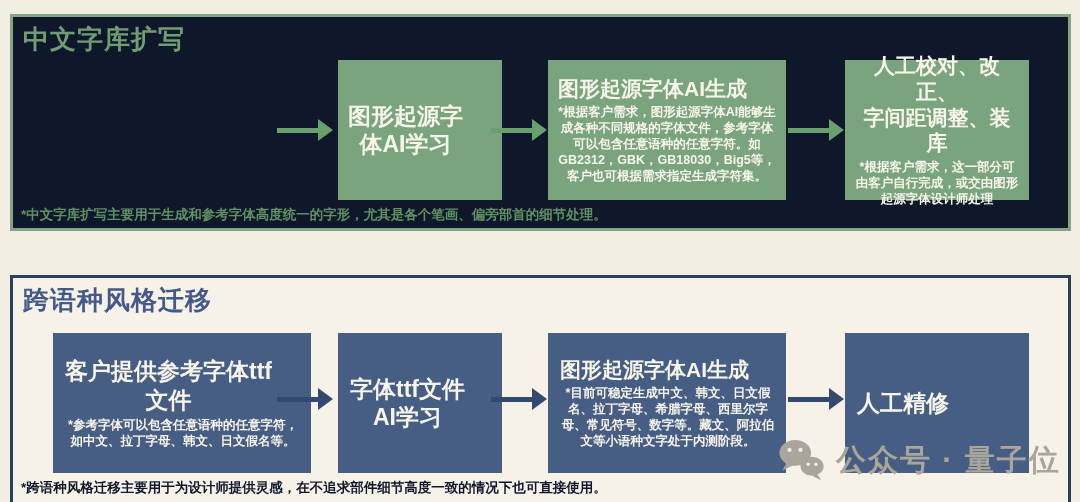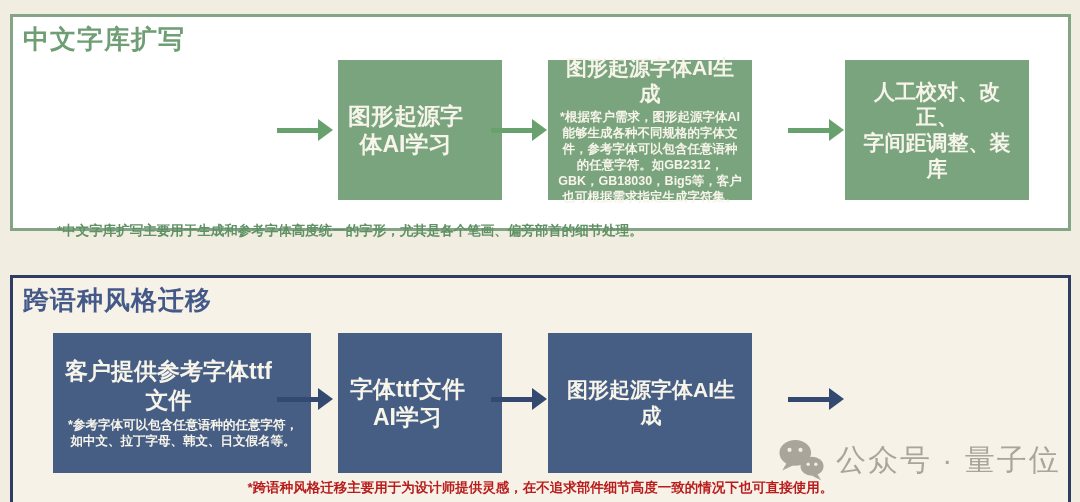--- a/index.html
+++ b/index.html
@@ -15,21 +15,21 @@
   }
   .panel{
     position:absolute;
     left:10px;
     width:1055px;
     box-sizing:content-box;
   }
   .panel-green{
     top:14px;height:211px;
     border:3px solid #84a486;
-    background:#ffffff;
+    background:#0f172a;
   }
   .panel-navy{
     top:242px;height:243px;
     border:3px solid #2d3e62;
     background:#f6f2e7;
     margin-top:33px;
   }
   .panel-title{
     position:absolute;left:10px;top:5px;
     margin:0;
@@ -46,21 +46,21 @@
     align-items:flex-start;justify-content:center;
     padding:6px 10px;
     text-align:center;
   }
   .panel-green .box{background:#7aa47e;}
   .panel-navy .box{background:#475e84;}
   .panel-navy .box{top:55px;padding-left:12px;}
 
   .pos1{left:40px;width:258px;}
   .pos2{left:325px;width:164px;}
-  .pos3{left:535px;width:204px;}
+  .pos3{left:535px;width:238px;}
   .pos4{left:832px;width:184px;}
 
   .box-title{
     color:#f7f4ea;
     font-weight:bold;
     font-size:23px;
     line-height:1.22;
     white-space:pre-line;
   }
   .box-title.small{font-size:21px;}
@@ -93,33 +93,33 @@
   .panel-green .head{border-left-color:#68a06e;}
   .panel-navy .shaft{background:#344970;}
   .panel-navy .head{border-left-color:#344970;}
 
   .footnotes{
     position:absolute;left:8px;right:8px;
     font-weight:bold;
     font-size:13.5px;
     line-height:20px;
   }
-  .panel-green .footnotes{top:204px;color:#5f9165;margin-left:36px;}
-  .panel-navy .footnotes{top:200px;color:#b91c1c;text-align:center;}
+  .panel-green .footnotes{top:188px;color:#5f9165;}
+  .panel-navy .footnotes{top:200px;color:#0f172a;}
 
   .watermark{
     position:absolute;
     left:778px;top:438px;
     display:flex;align-items:center;
     gap:12px;
     color:#a9a59b;
   }
   .watermark .wm-text{
     font-size:30px;
-    font-weight:normal;
+    font-weight:bold;
     letter-spacing:2px;
     white-space:nowrap;
   }
 </style>
 </head>
 <body>
 
 <div class="canvas">
 
   <section class="panel panel-green">
@@ -148,20 +148,21 @@
 
     <div class="arrow arr3">
       <span class="shaft"></span>
       <span class="head"></span>
     </div>
 
     <div class="box pos4">
       <div class="box-title small">人工校对、改正、
 字间距调整、装
 库</div>
+      <div class="box-note">*根据客户需求，这一部分可由客户自行完成，或交由图形起源字体设计师处理</div>
     </div>
 
     <div class="footnotes">
       <div>*中文字库扩写主要用于生成和参考字体高度统一的字形，尤其是各个笔画、偏旁部首的细节处理。</div>
     </div>
   </section>
 
   <section class="panel panel-navy">
     <h2 class="panel-title">跨语种风格迁移</h2>
 
@@ -181,27 +182,31 @@
 AI学习</div>
     </div>
 
     <div class="arrow arr2">
       <span class="shaft"></span>
       <span class="head"></span>
     </div>
 
     <div class="box pos3">
       <div class="box-title small">图形起源字体AI生成</div>
+      <div class="box-note">*目前可稳定生成中文、韩文、日文假名、拉丁字母、希腊字母、西里尔字母、常见符号、数字等。藏文、阿拉伯文等小语种文字处于内测阶段。</div>
     </div>
 
     <div class="arrow arr3">
       <span class="shaft"></span>
       <span class="head"></span>
     </div>
 
+    <div class="box pos4">
+      <div class="box-title">人工精修</div>
+    </div>
 
     <div class="footnotes">
       <div>*跨语种风格迁移主要用于为设计师提供灵感，在不追求部件细节高度一致的情况下也可直接使用。</div>
     </div>
   </section>
 
   <div class="watermark">
     <svg width="46" height="44" viewBox="0 0 48 44" aria-hidden="true">
       <g fill="#a9a59b">
         <ellipse cx="18" cy="14.5" rx="16.5" ry="13.5"></ellipse>

